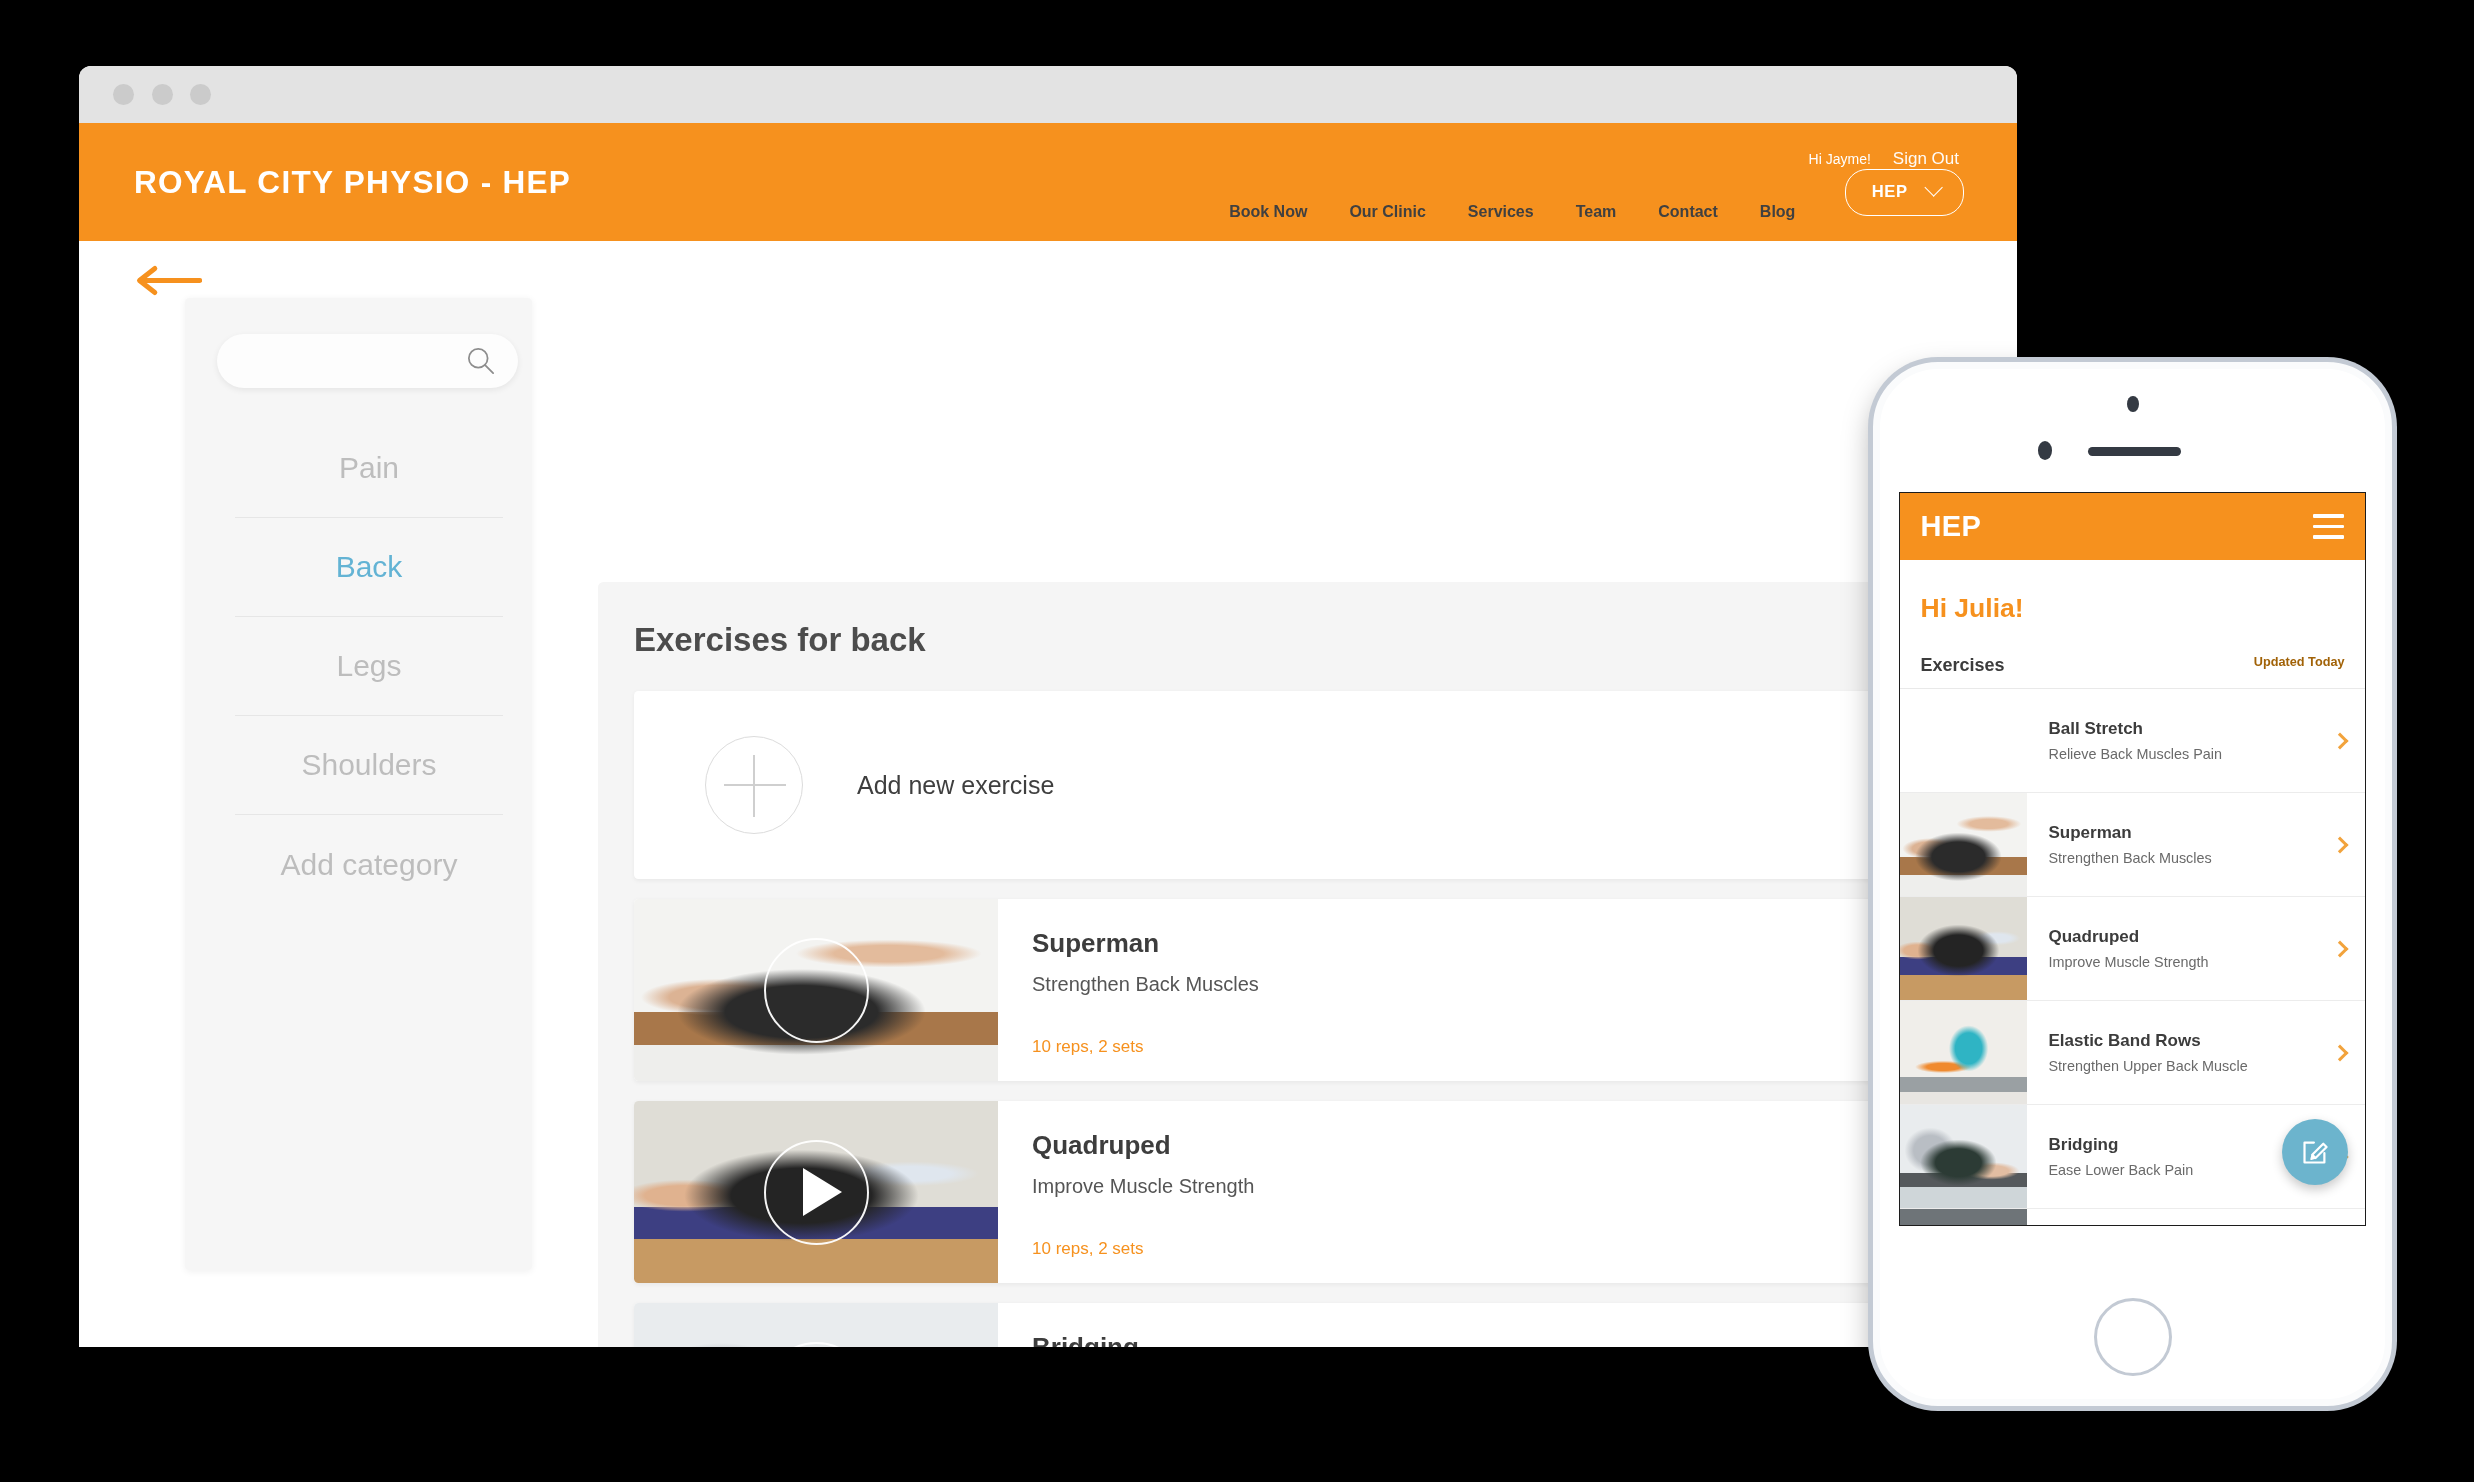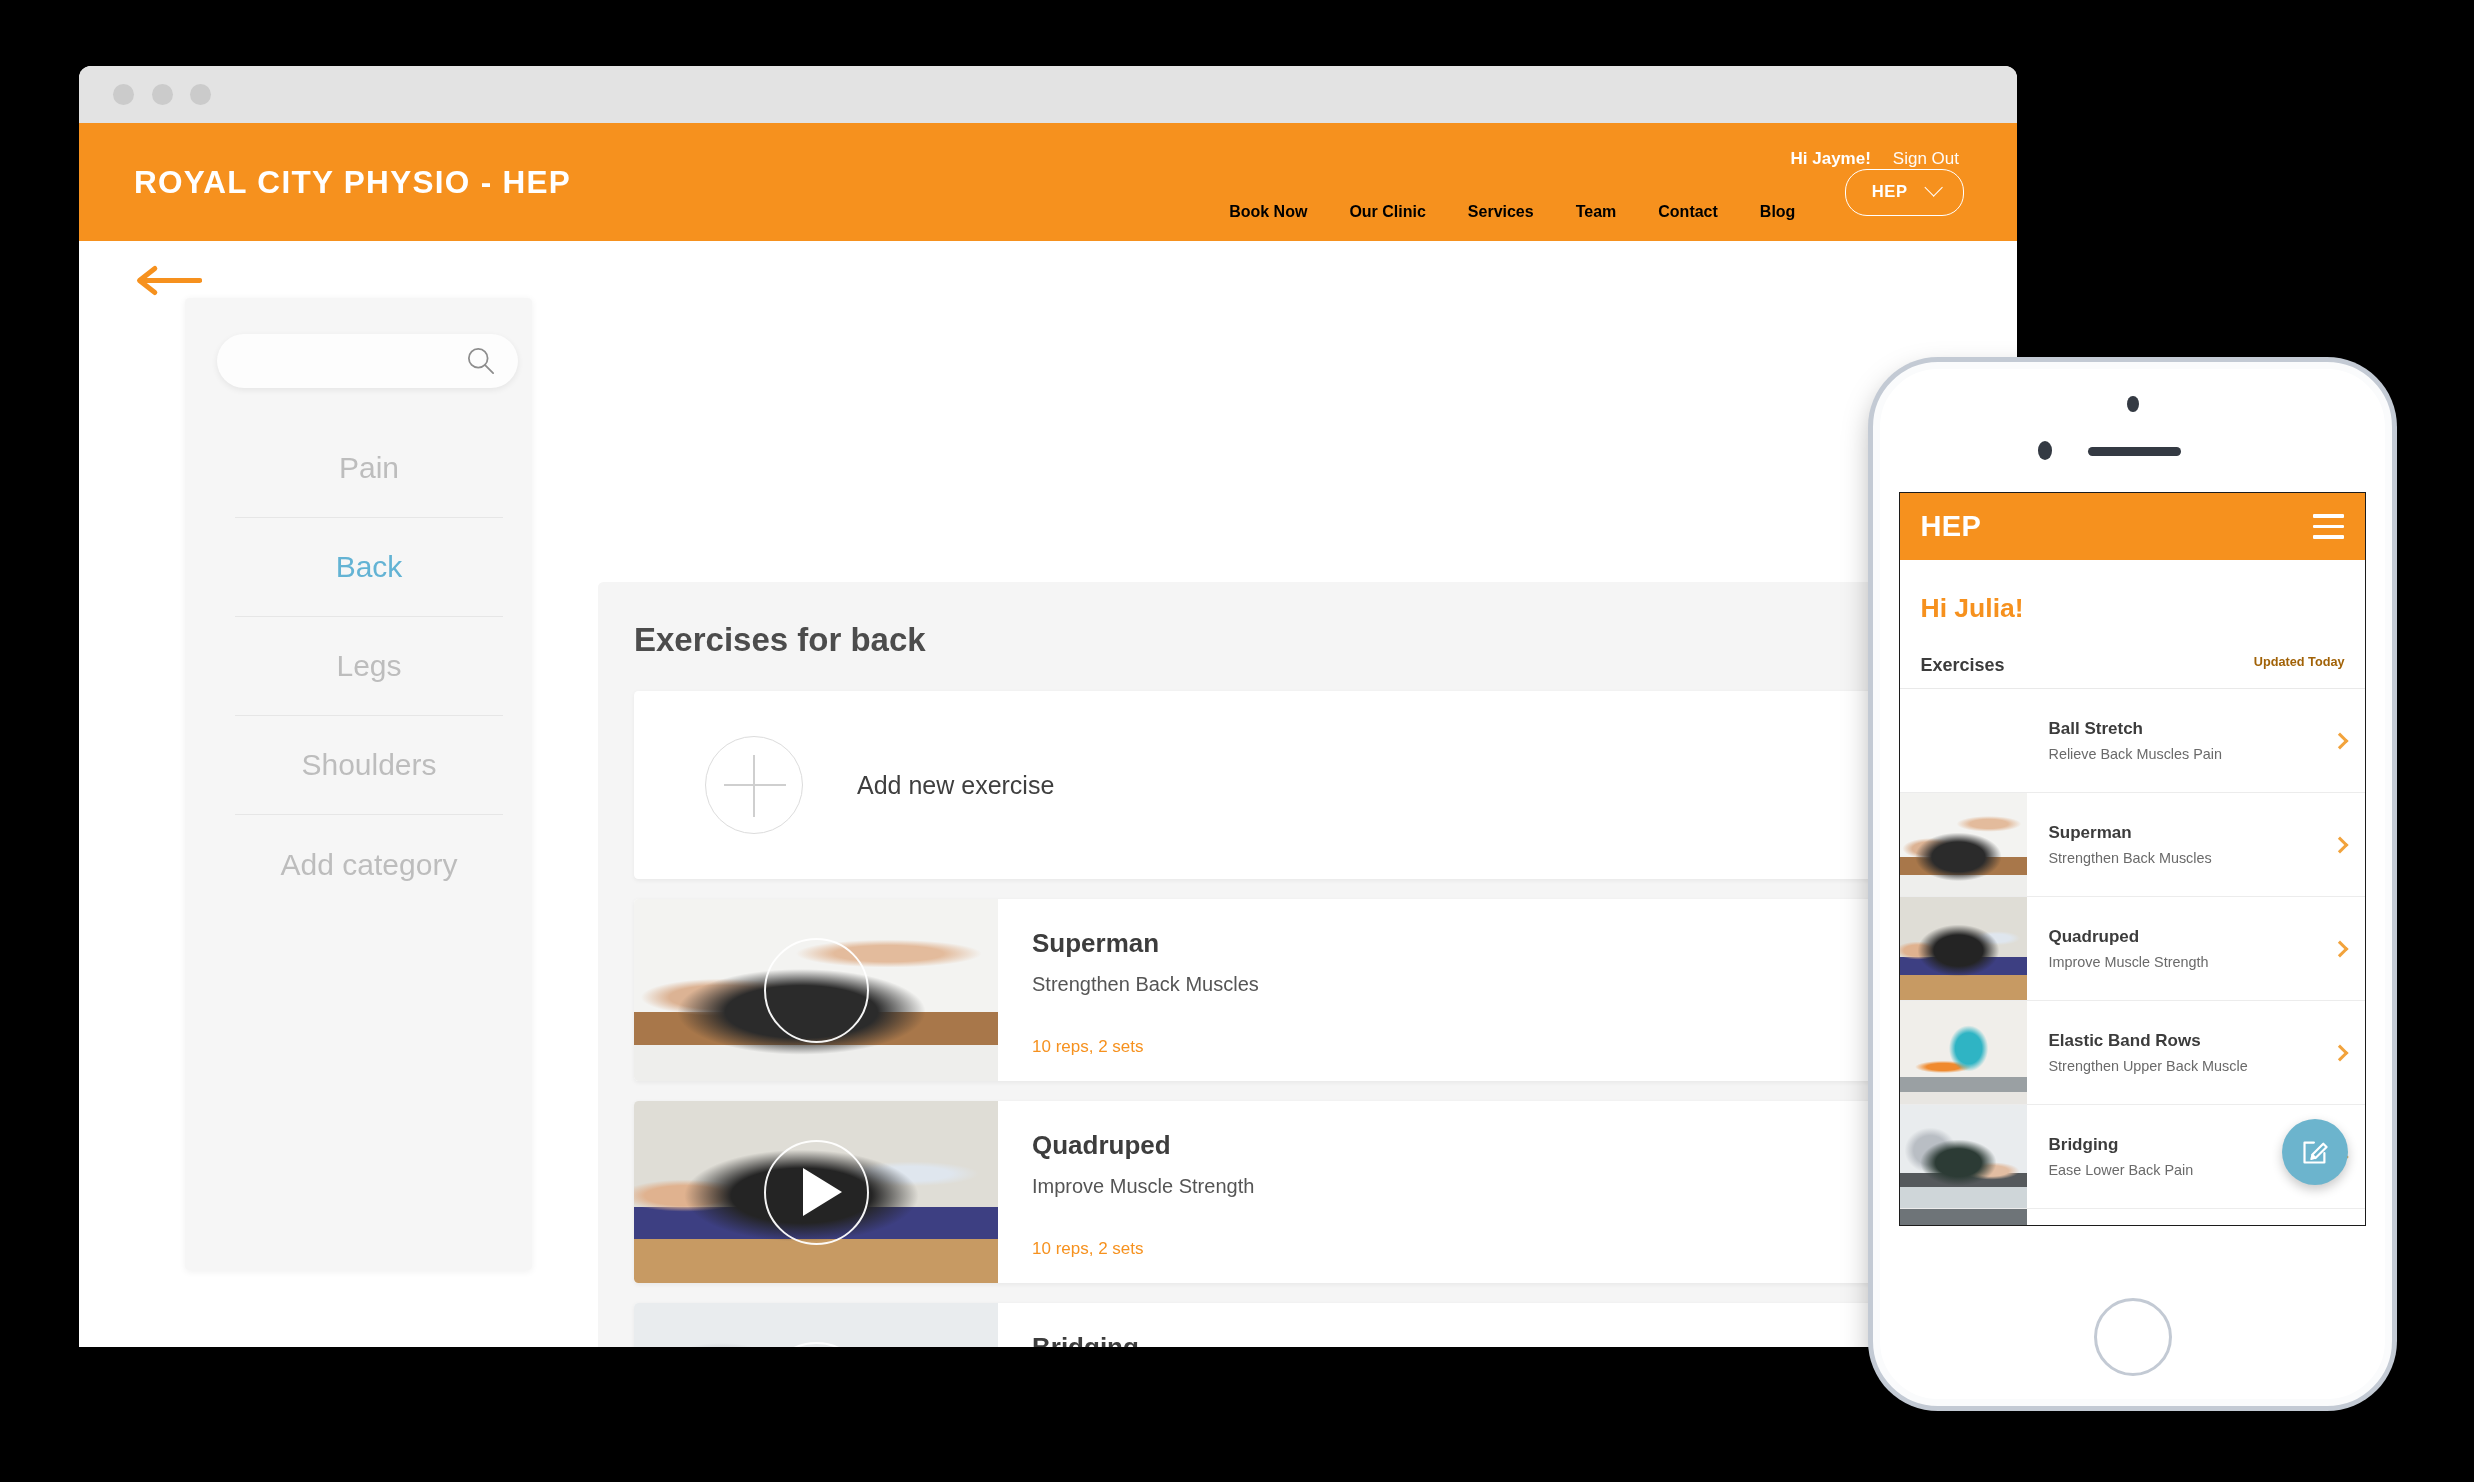--- a/index.html
+++ b/index.html
@@ -43,30 +43,30 @@
     font-size: 31.5px;
     font-weight: 700;
     letter-spacing: 1.3px;
   }
   .user-bar {
     position: absolute;
     right: 58px; top: 14.4px;
     display: flex; align-items: baseline; gap: 22px;
     color: #ffffff;
   }
-  .user-greet { font-size: 17px; font-weight: 700; }
+  .user-greet { font-size: 14px; font-weight: 400; }
   .sign-out   { font-size: 17px; font-weight: 400; opacity: .97; margin-top: 12px; }
 
   .main-nav {
     position: absolute;
     right: 53px; bottom: 20px;
     display: flex; align-items: center; gap: 0;
   }
   .nav-link {
-    color: #000000;
+    color: #404040;
     font-size: 16px;
     font-weight: 700;
     margin-left: 42px;
     white-space: nowrap;
     margin-top: 39px;
   }
   .nav-link:first-child { margin-left: 0; }
   .hep-btn {
     margin-left: 50px;
     border: 1.7px solid #ffffff;

